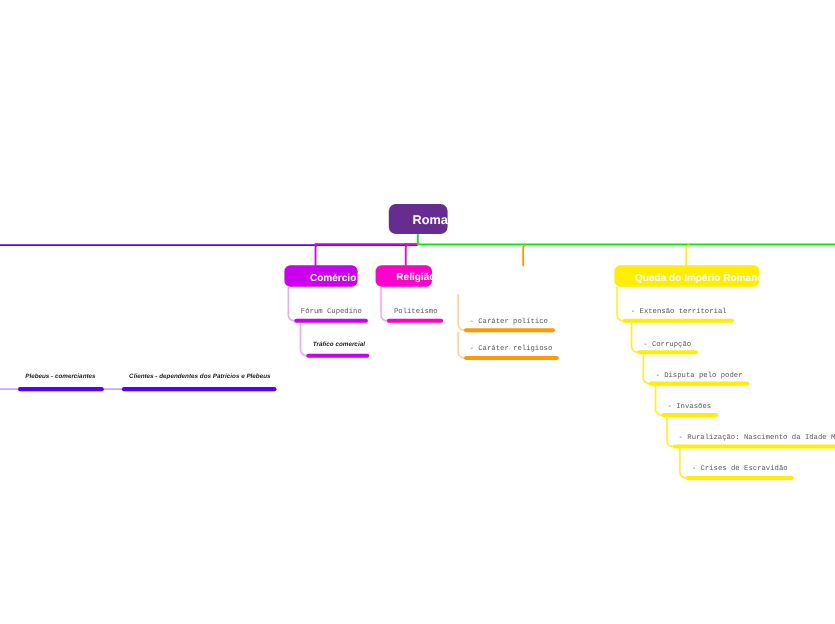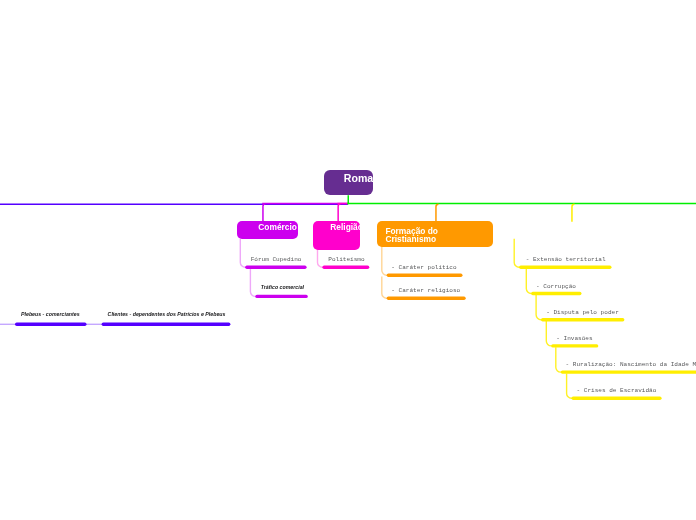--- a/index.html
+++ b/index.html
@@ -9,21 +9,21 @@
   #canvas{position:relative;width:696px;height:520px;overflow:hidden;
           background:#ffffff;filter:opacity(.999);}
 
   #wires{position:absolute;left:0;top:0;width:696px;height:520px;
          pointer-events:none;}
 
   
   .node{position:absolute;border-radius:5px;color:#ffffff;
         font-weight:bold;box-sizing:border-box;
         font-family:"Liberation Sans",sans-serif;
-        display:flex;align-items:flex-start;white-space:nowrap;padding-left:20px;}
+        display:flex;align-items:center;white-space:nowrap;padding-left:20px;}
 
   
   .leaf{position:absolute;white-space:nowrap;
         font-family:"Liberation Mono","DejaVu Sans Mono",monospace;
         color:#58595b;font-size:6.05px;line-height:1;}
   
   .leaf.ital{font-family:"Liberation Sans",sans-serif;font-style:italic;
              font-weight:bold;color:#19191b;font-size:5.25px;}
 </style>
 </head>
@@ -87,35 +87,33 @@
     <span>Roma</span>
   </div>
 
   <div class="node" style="left:237.1px;top:220.9px;width:61px;height:18.2px;background:#cc00ee;
               font-size:8.4px;justify-content:center;padding-top:1.2px;">
     <span>Comércio</span>
   </div>
   <div class="leaf" style="left:250.7px;top:257.4px;">Fórum Cupedino</div>
   <div class="leaf ital" style="left:260.7px;top:284.8px;">Tráfico comercial</div>
 
-  <div class="node" style="left:313.2px;top:220.9px;width:46.8px;height:29px;background:#ff00cc;
+  <div class="node" style="left:313.2px;top:220.9px;width:46.8px;height:18px;background:#ff00cc;
               font-size:8.4px;justify-content:center;padding-top:1.2px;">
     <span>Religião</span>
   </div>
   <div class="leaf" style="left:328.3px;top:257.4px;">Politeísmo</div>
 
-  <div class="node" style="left:377.2px;top:221.3px;width:115.4px;height:26.2px;background:#ff9900;
-              font-size:8.4px;line-height:8.1px;padding:1.4px 0 0 8.2px;
-              flex-direction:column;align-items:flex-start;justify-content:center;">
-    <span>Formação do</span>
-    <span>Cristianismo</span>
-  </div>
   <div class="leaf" style="left:391.3px;top:265.3px;">- Caráter político</div>
   <div class="leaf" style="left:391.3px;top:288.4px;">- Caráter religioso</div>
 
+  <div class="node" style="left:512.4px;top:220.9px;width:120.6px;height:18.2px;background:#ffee00;
+              font-size:8.4px;justify-content:center;padding-top:1.2px;">
+    <span>Queda do Império Romano</span>
+  </div>
   <div class="leaf" style="left:525.7px;top:257.4px;">- Extensão territorial</div>
   <div class="leaf" style="left:536px;top:283.6px;">- Corrupção</div>
   <div class="leaf" style="left:546.2px;top:309.8px;">- Disputa pelo poder</div>
   <div class="leaf" style="left:556.3px;top:336px;">- Invasões</div>
   <div class="leaf" style="left:565.5px;top:362.2px;">- Ruralização: Nascimento da Idade M</div>
   <div class="leaf" style="left:576.5px;top:388.4px;">- Crises de Escravidão</div>
 
   <div class="leaf ital" style="left:21px;top:312.3px;">Plebeus - comerciantes</div>
   <div class="leaf ital" style="left:107.6px;top:312.3px;">Clientes - dependentes dos Patrícios e Plebeus</div>
 

